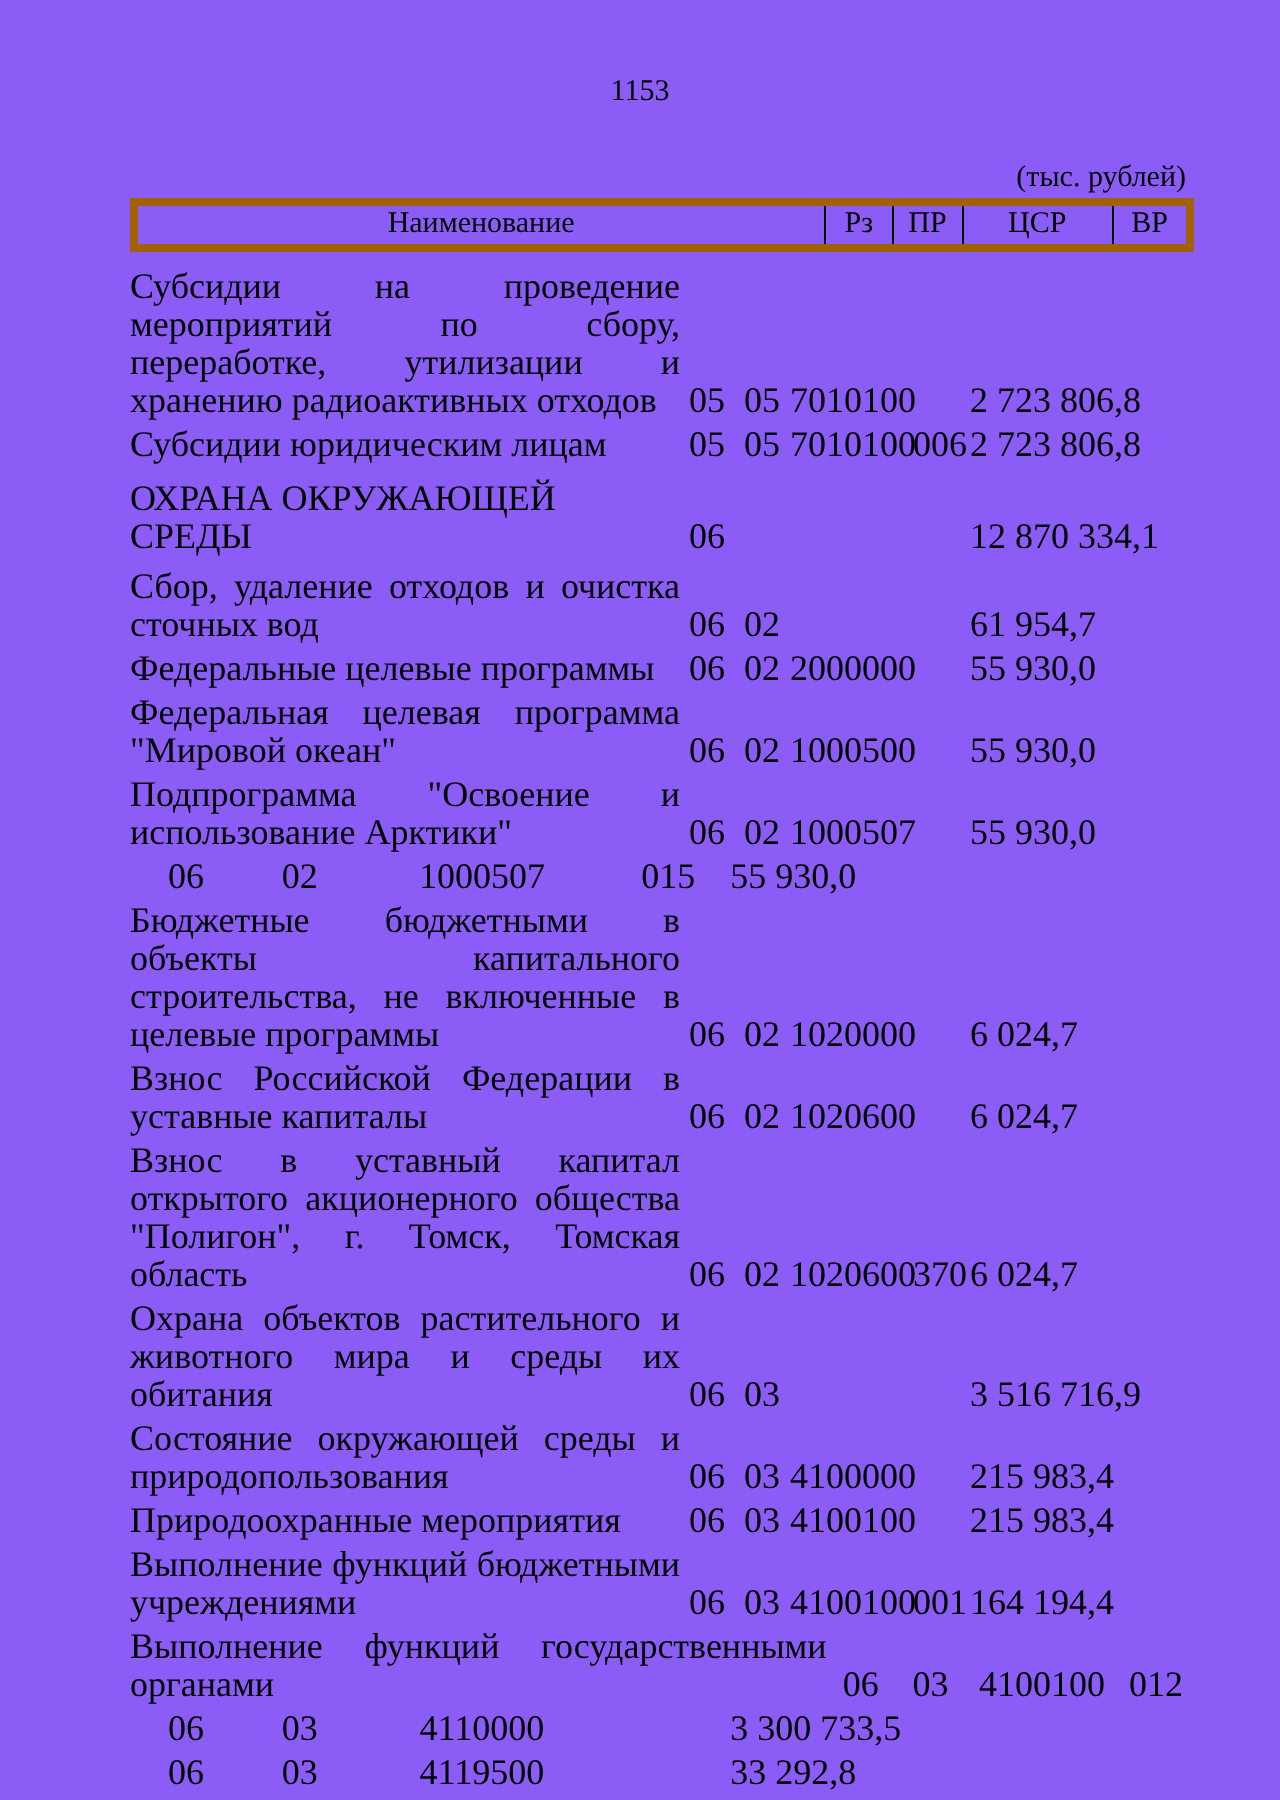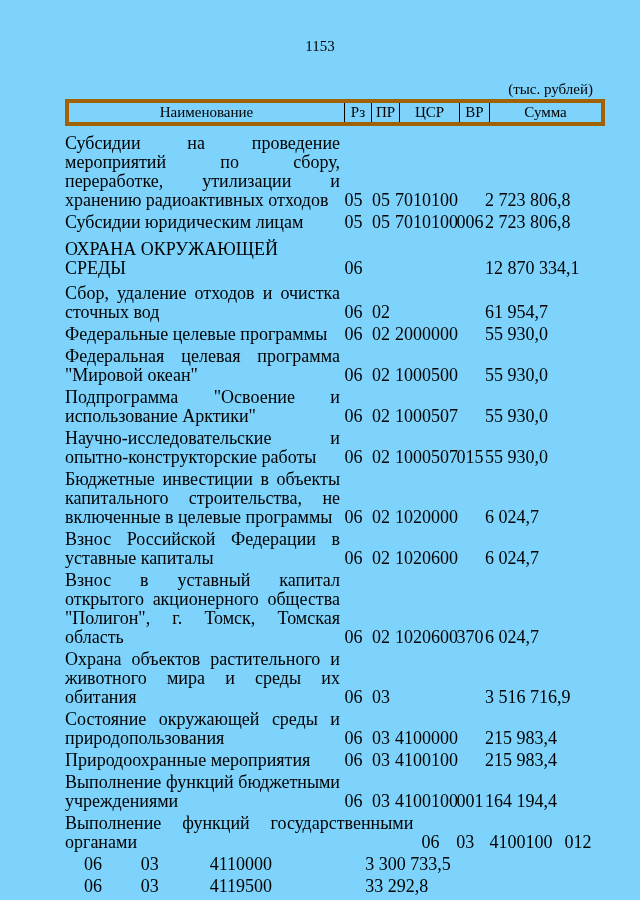--- a/index.html
+++ b/index.html
@@ -8,21 +8,21 @@
     width: 640px;
     height: 900px;
     font-family: "Liberation Serif", "DejaVu Serif", serif;
     color: #000000;
     overflow: hidden;
     position: relative;
   }
   .sheet {
     width: 640px;
     height: 900px;
-    background: #7dd3fc;
+    background: #8b5cf6;
   }
   .content {
     width: 532px;
     margin-left: 65px;
   }
   .page-number {
     padding-top: 37px;
     text-align: center;
     font-size: 15px;
     line-height: 19px;
@@ -91,21 +91,20 @@
 
   <div class="content">
     <div class="units-note">(тыс. рублей)</div>
 
     <div class="grid-head">
       <div class="hcell w-name">Наименование</div>
       <div class="hcell w-rz">Рз</div>
       <div class="hcell w-pr">ПР</div>
       <div class="hcell w-csr">ЦСР</div>
       <div class="hcell w-vr">ВР</div>
-      <div class="hcell w-sum">Сумма</div>
     </div>
 
     <div class="tbody">
   <div class="row">
     <div class="cell cell-name w-name">Субсидии на проведение мероприятий по сбору, переработке, утилизации и хранению радиоактивных отходов</div>
     <div class="cell cell-rz w-rz">05</div>
     <div class="cell cell-pr w-pr">05</div>
     <div class="cell cell-csr w-csr">7010100</div>
     <div class="cell cell-vr w-vr"></div>
     <div class="cell cell-sum w-sum">2 723 806,8</div>
@@ -159,30 +158,29 @@
   <div class="row">
     <div class="cell cell-name w-name">Подпрограмма "Освоение и использование Арктики"</div>
     <div class="cell cell-rz w-rz">06</div>
     <div class="cell cell-pr w-pr">02</div>
     <div class="cell cell-csr w-csr">1000507</div>
     <div class="cell cell-vr w-vr"></div>
     <div class="cell cell-sum w-sum">55 930,0</div>
   </div>
 
   <div class="row">
-    <div class="cell cell-name w-name">Научно-исследовательские и опытно-конструкторские работы</div>
     <div class="cell cell-rz w-rz">06</div>
     <div class="cell cell-pr w-pr">02</div>
     <div class="cell cell-csr w-csr">1000507</div>
     <div class="cell cell-vr w-vr">015</div>
     <div class="cell cell-sum w-sum">55 930,0</div>
   </div>
 
   <div class="row">
-    <div class="cell cell-name w-name">Бюджетные инвестиции в объекты капитального строительства, не включенные в целевые программы</div>
+    <div class="cell cell-name w-name">Бюджетные бюджетными в объекты капитального строительства, не включенные в целевые программы</div>
     <div class="cell cell-rz w-rz">06</div>
     <div class="cell cell-pr w-pr">02</div>
     <div class="cell cell-csr w-csr">1020000</div>
     <div class="cell cell-vr w-vr"></div>
     <div class="cell cell-sum w-sum">6 024,7</div>
   </div>
 
   <div class="row">
     <div class="cell cell-name w-name">Взнос Российской Федерации в уставные капиталы</div>
     <div class="cell cell-rz w-rz">06</div>

